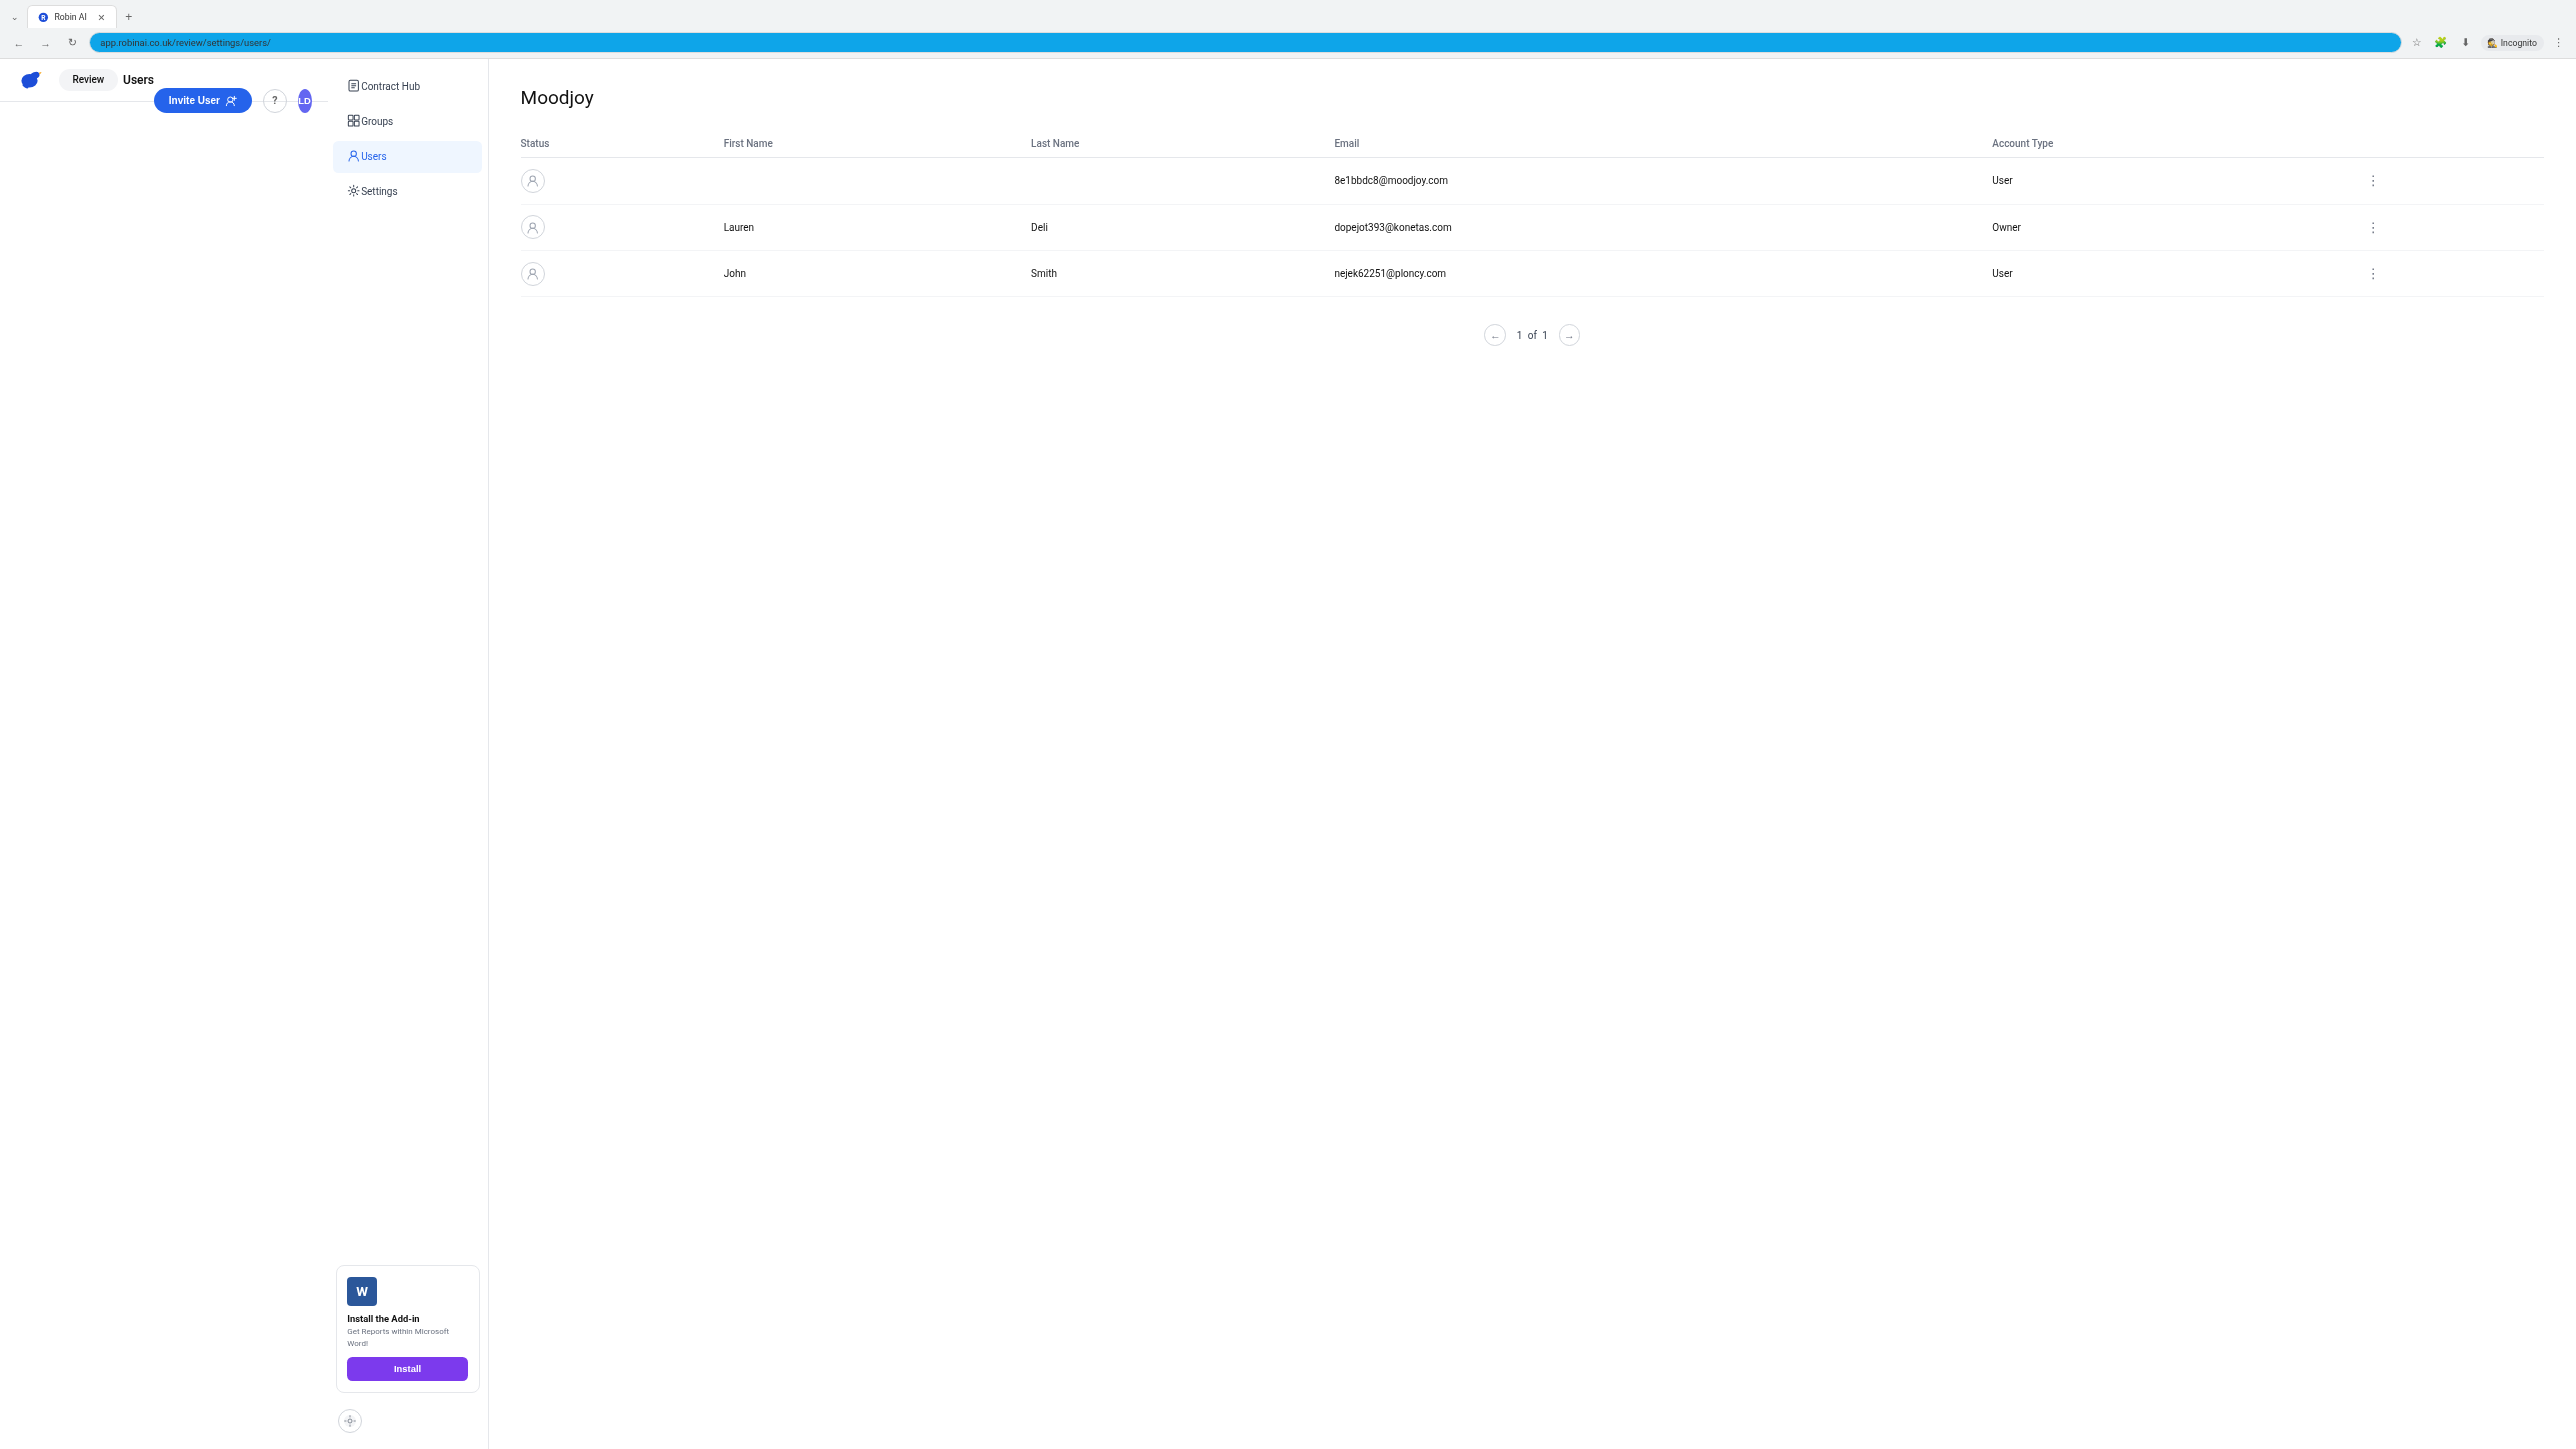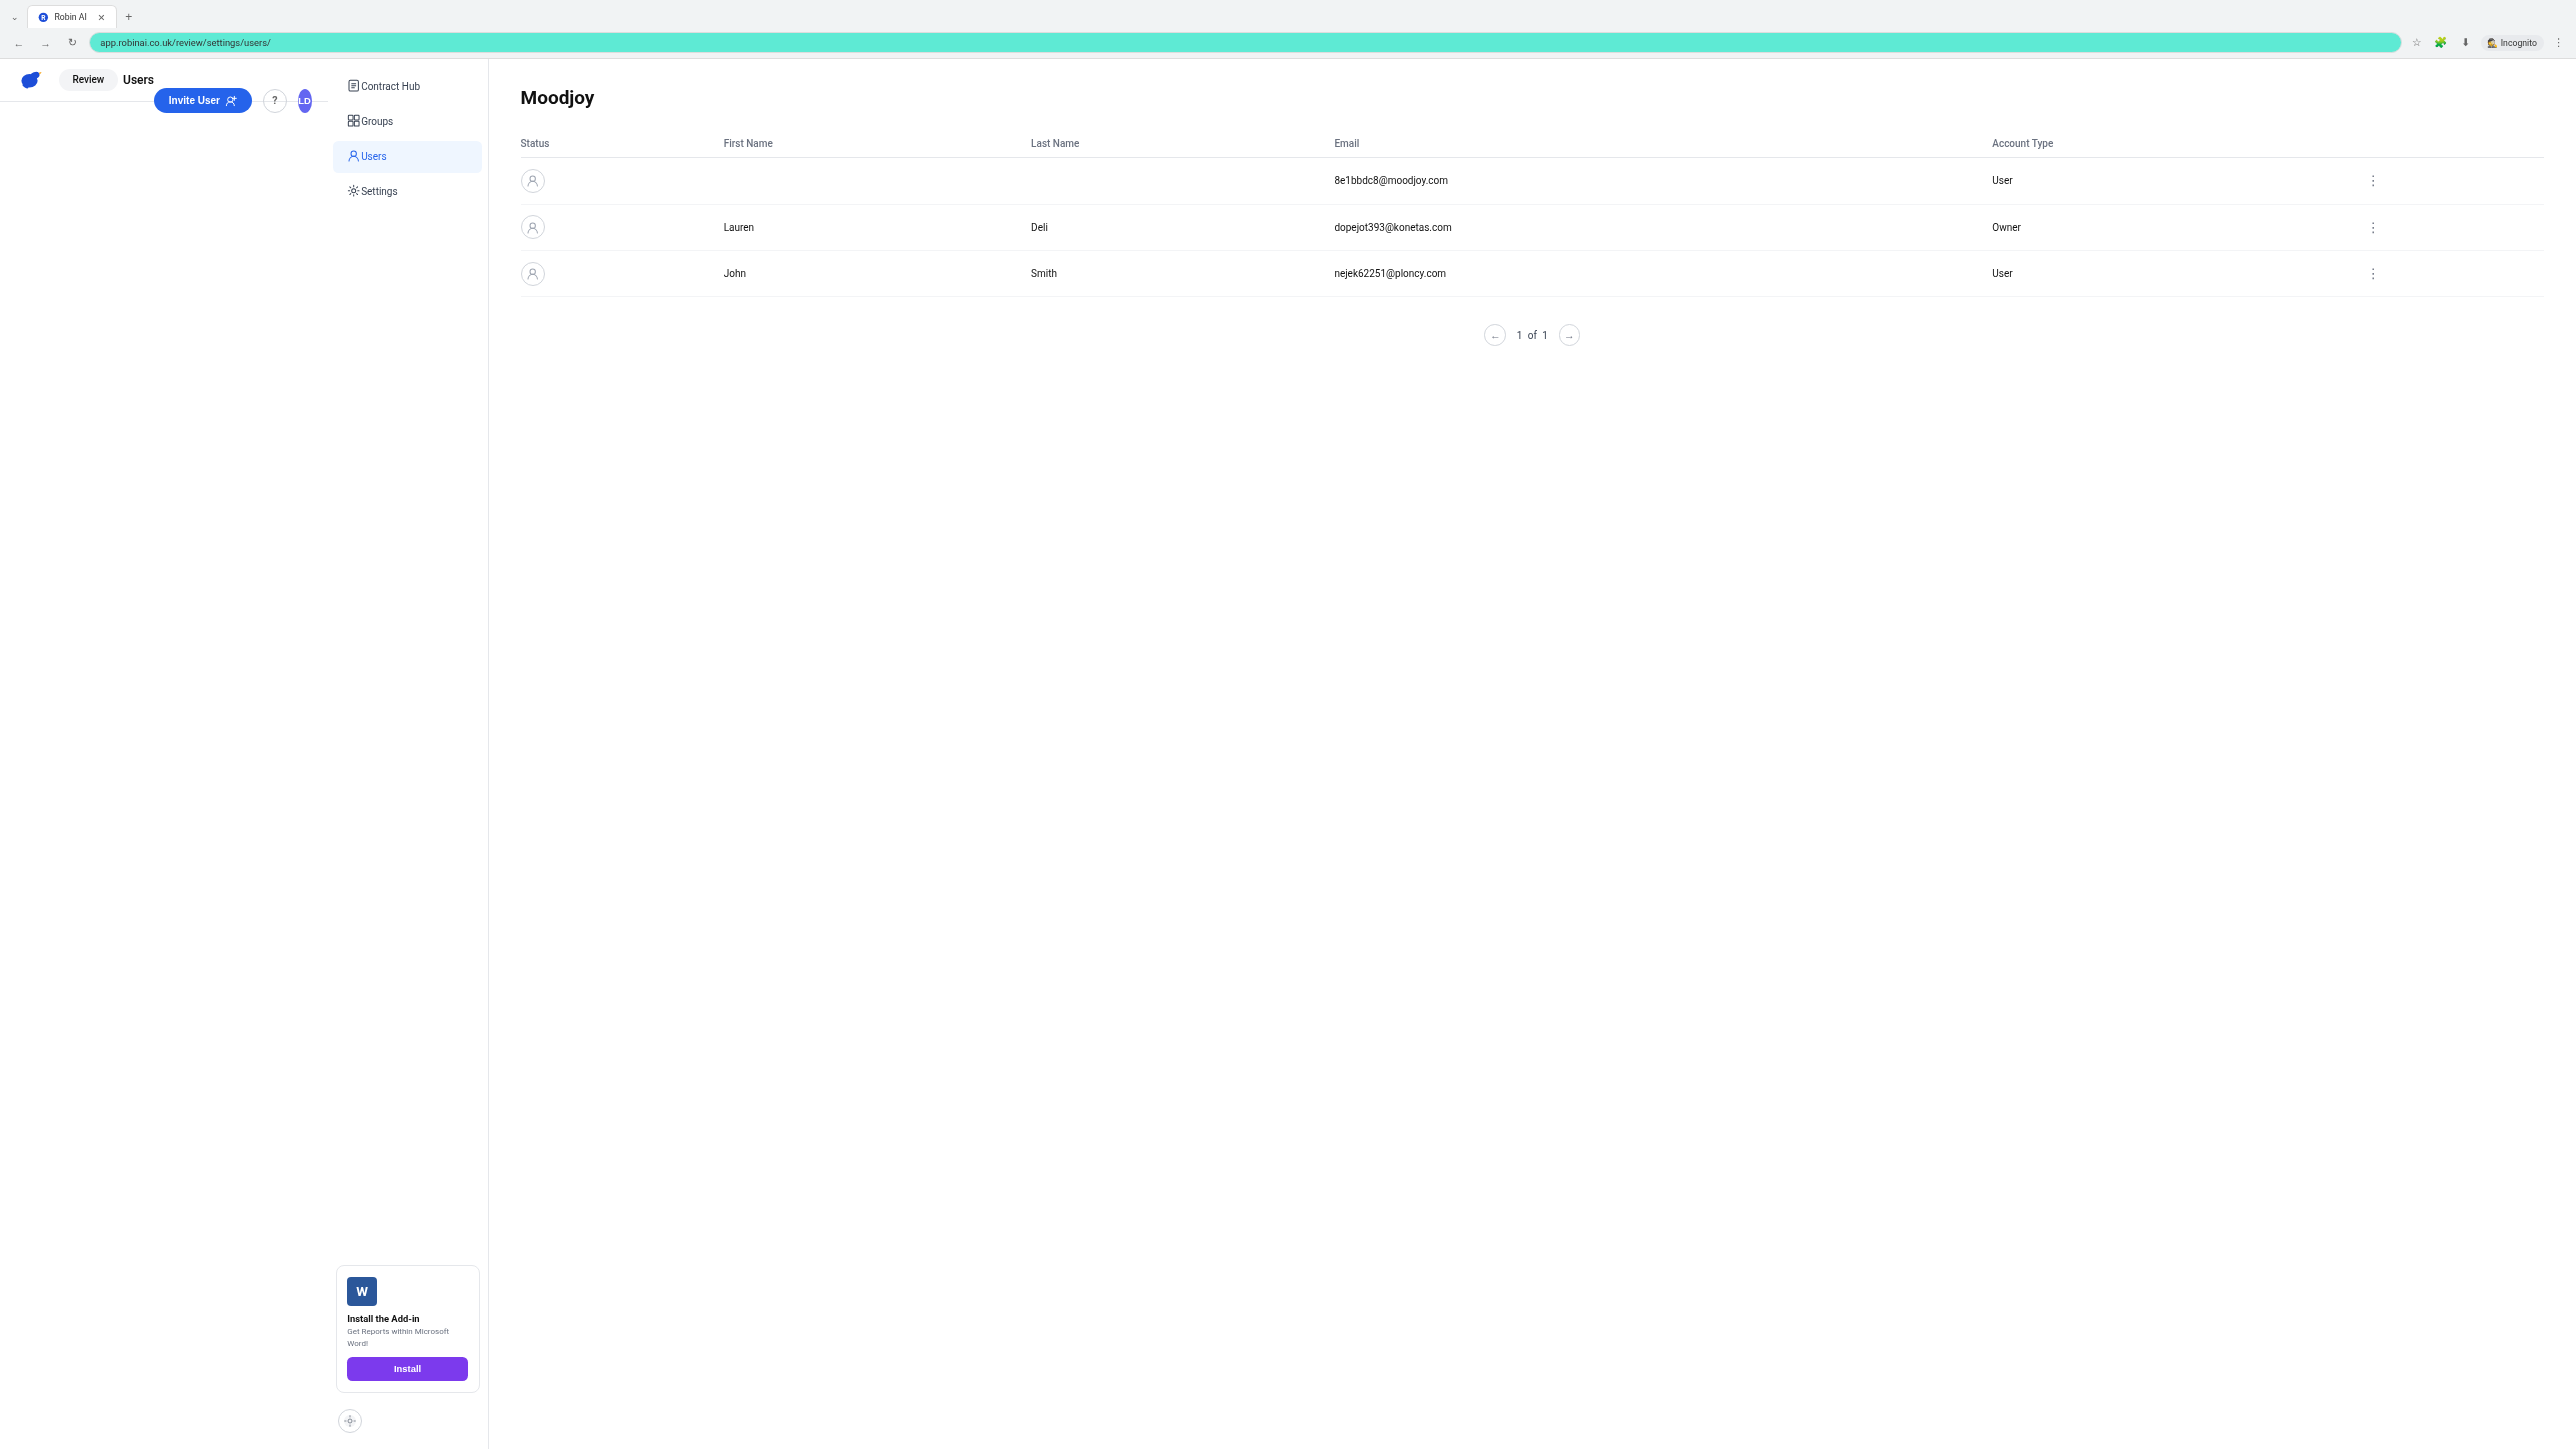--- a/index.html
+++ b/index.html
@@ -8,21 +8,21 @@
     
     .browser-chrome { background: #f1f3f4; border-bottom: 0.7px solid #ddd; flex-shrink: 0; }
     .browser-tabs { display: flex; align-items: center; padding: 5.4px 5.4px 0; gap: 2.7px; }
     .browser-tab { display: flex; align-items: center; gap: 5.4px; background: #fff; border-radius: 5.4px 5.4px 0 0; padding: 5.4px 10.7px; font-size: 8.7px; color: #333; max-width: 148px; border: 0.7px solid #ddd; border-bottom: none; }
     .browser-tab .tab-favicon { width: 10.7px; height: 10.7px; display: flex; align-items: center; justify-content: center; }
     .browser-tab .tab-close { cursor: pointer; color: #666; font-size: 9.4px; margin-left: 5.4px; }
     .browser-tab-new { background: none; border: none; font-size: 12px; color: #666; cursor: pointer; padding: 2.7px 5.4px; border-radius: 50%; }
     .tab-nav-btn { background: none; border: none; color: #666; cursor: pointer; font-size: 9.4px; padding: 2.7px 5.4px; }
     .browser-toolbar { display: flex; align-items: center; padding: 4px 8px; gap: 5.4px; }
     .nav-btn { background: none; border: none; color: #666; cursor: pointer; padding: 2.7px 5.4px; border-radius: 50%; font-size: 10.7px; display: flex; align-items: center; justify-content: center; width: 21.5px; height: 21.5px; }
-    .address-bar { flex: 1; display: flex; align-items: center; background: #5eead4; border: 0.7px solid #ddd; border-radius: 13.4px; padding: 4px 10.7px; gap: 5.4px; font-size: 9.4px; color: #333; }
+    .address-bar { flex: 1; display: flex; align-items: center; background: #0ea5e9; border: 0.7px solid #ddd; border-radius: 13.4px; padding: 4px 10.7px; gap: 5.4px; font-size: 9.4px; color: #333; }
     .address-bar span { flex: 1; }
     .toolbar-actions { display: flex; align-items: center; gap: 5.4px; }
     .toolbar-icon { width: 19px; height: 19px; border-radius: 50%; display: flex; align-items: center; justify-content: center; cursor: pointer; color: #666; font-size: 10.7px; }
     .incognito-badge { display: flex; align-items: center; gap: 2.7px; font-size: 8.7px; color: #333; background: #e8eaed; border-radius: 8px; padding: 2.7px 6.7px; }
 
     
     .app { display: flex; flex: 1; overflow: hidden; }
 
     
     .top-nav { display: flex; align-items: center; padding: 0 16px; height: 43px; border-bottom: 0.7px solid #e5e7eb; background: #fff; flex-shrink: 0; }
@@ -47,21 +47,21 @@
     .sidebar-item .icon { font-size: 12px; width: 14.8px; text-align: center; }
 
     
     .addin-card { margin: 10.7px 8px; border: 0.7px solid #e5e7eb; border-radius: 8px; padding: 10.7px; background: #fff; }
     .addin-title { font-size: 9.4px; font-weight: 700; color: #111; margin-bottom: 2.7px; }
     .addin-desc { font-size: 8px; color: #6b7280; margin-bottom: 8px; line-height: 1.4; }
     .addin-install-btn { width: 100%; background: #7c3aed; color: #fff; border: none; border-radius: 5.4px; padding: 6.7px; font-size: 9.4px; font-weight: 600; cursor: pointer; }
 
     
     .content { flex: 1; padding: 27px 32px; overflow-y: auto; background: #fff; }
-    .org-title { font-size: 19px; font-weight: 700; color: #111; margin-bottom: 21.5px; }
+    .org-title { font-size: 19px; font-weight: 400; color: #111; margin-bottom: 21.5px; }
 
     
     .users-table { width: 100%; border-collapse: collapse; }
     .users-table th { text-align: left; font-size: 10px; font-weight: 500; color: #6b7280; padding: 8px 10.7px 8px 0; border-bottom: 1.3px solid #e5e7eb; }
     .users-table th:first-child { padding-left: 0; }
     .users-table td { padding: 10.7px 10.7px 10.7px 0; border-bottom: 0.7px solid #f3f4f6; font-size: 10px; color: #111; vertical-align: middle; }
     .users-table td:first-child { padding-left: 0; }
     .user-avatar-icon { width: 24px; height: 24px; border-radius: 50%; border: 1px solid #d1d5db; display: flex; align-items: center; justify-content: center; color: #9ca3af; font-size: 12px; }
     .more-btn { background: none; border: none; cursor: pointer; color: #6b7280; font-size: 13.4px; padding: 2.7px 5.4px; display: flex; align-items: center; justify-content: center; letter-spacing: 0.7px; }
 

